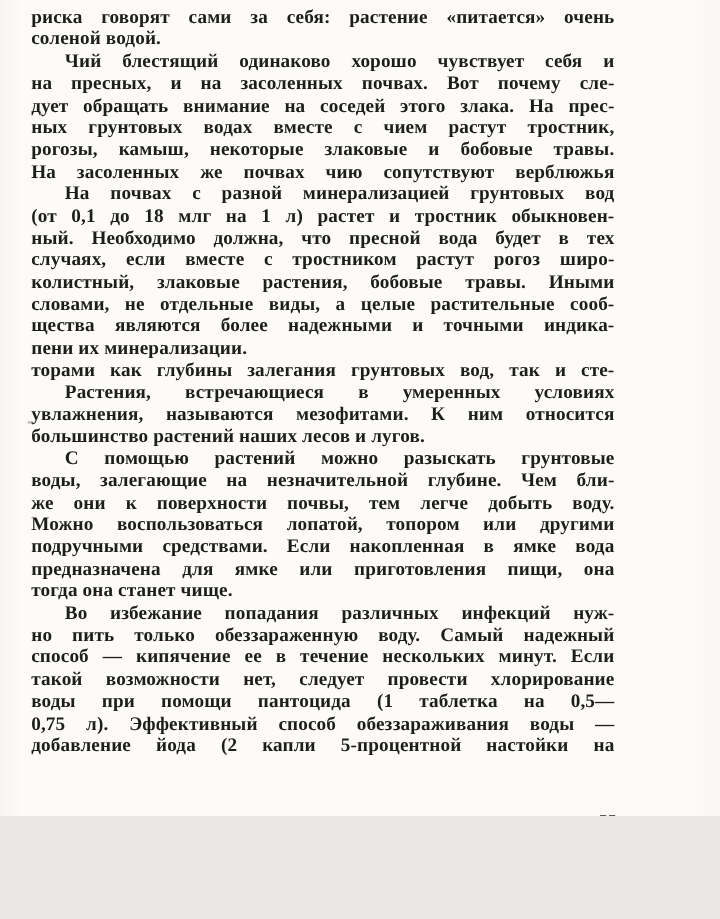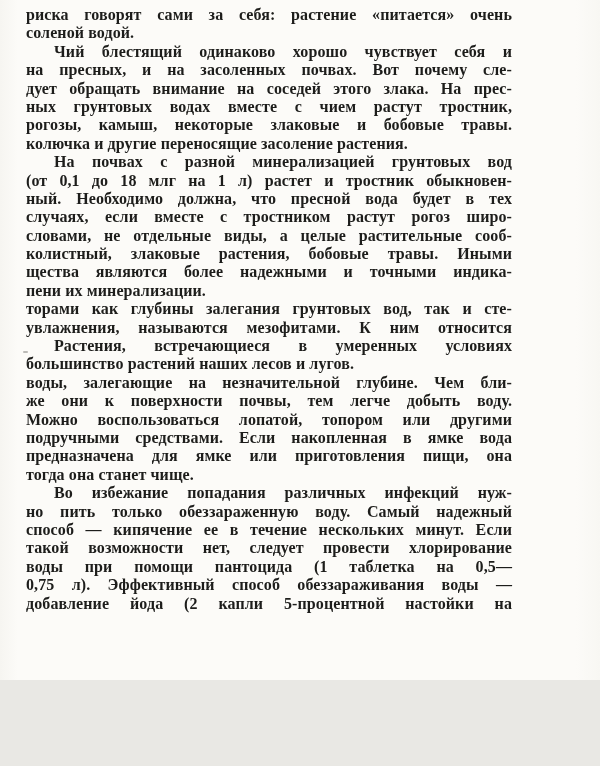--- a/index.html
+++ b/index.html
@@ -64,33 +64,34 @@
 
 <div class="page">
   <div class="text-block" id="text-block">
       <div class="line">риска говорят сами за себя: растение «питается» очень</div>
       <div class="line no-just">соленой водой.</div>
       <div class="line indent">Чий блестящий одинаково хорошо чувствует себя и</div>
       <div class="line">на пресных, и на засоленных почвах. Вот почему сле-</div>
       <div class="line">дует обращать внимание на соседей этого злака. На прес-</div>
       <div class="line">ных грунтовых водах вместе с чием растут тростник,</div>
       <div class="line">рогозы, камыш, некоторые злаковые и бобовые травы.</div>
-      <div class="line no-just">колючка и другие переносящие засоление растения.</div>
+      <div class="line">На засоленных же почвах чию сопутствуют верблюжья</div>
       <div class="line indent">На почвах с разной минерализацией грунтовых вод</div>
       <div class="line">(от 0,1 до 18 млг на 1 л) растет и тростник обыкновен-</div>
       <div class="line">ный. Необходимо должна, что пресной вода будет в тех</div>
       <div class="line">случаях, если вместе с тростником растут рогоз широ-</div>
+      <div class="line">колистный, злаковые растения, бобовые травы. Иными</div>
       <div class="line">словами, не отдельные виды, а целые растительные сооб-</div>
-      <div class="line">колистный, злаковые растения, бобовые травы. Иными</div>
       <div class="line">щества являются более надежными и точными индика-</div>
       <div class="line no-just">пени их минерализации.</div>
       <div class="line">торами как глубины залегания грунтовых вод, так и сте-</div>
+      <div class="line indent">Растения, встречающиеся в умеренных условиях</div>
       <div class="line">увлажнения, называются мезофитами. К ним относится</div>
-      <div class="line indent">Растения, встречающиеся в умеренных условиях</div>
       <div class="line no-just">большинство растений наших лесов и лугов.</div>
+      <div class="line indent">С помощью растений можно разыскать грунтовые</div>
       <div class="line">воды, залегающие на незначительной глубине. Чем бли-</div>
       <div class="line">же они к поверхности почвы, тем легче добыть воду.</div>
       <div class="line">Можно воспользоваться лопатой, топором или другими</div>
       <div class="line">подручными средствами. Если накопленная в ямке вода</div>
       <div class="line">предназначена для ямке или приготовления пищи, она</div>
       <div class="line no-just">тогда она станет чище.</div>
       <div class="line indent">Во избежание попадания различных инфекций нуж-</div>
       <div class="line">но пить только обеззараженную воду. Самый надежный</div>
       <div class="line">способ — кипячение ее в течение нескольких минут. Если</div>
       <div class="line">такой возможности нет, следует провести хлорирование</div>

